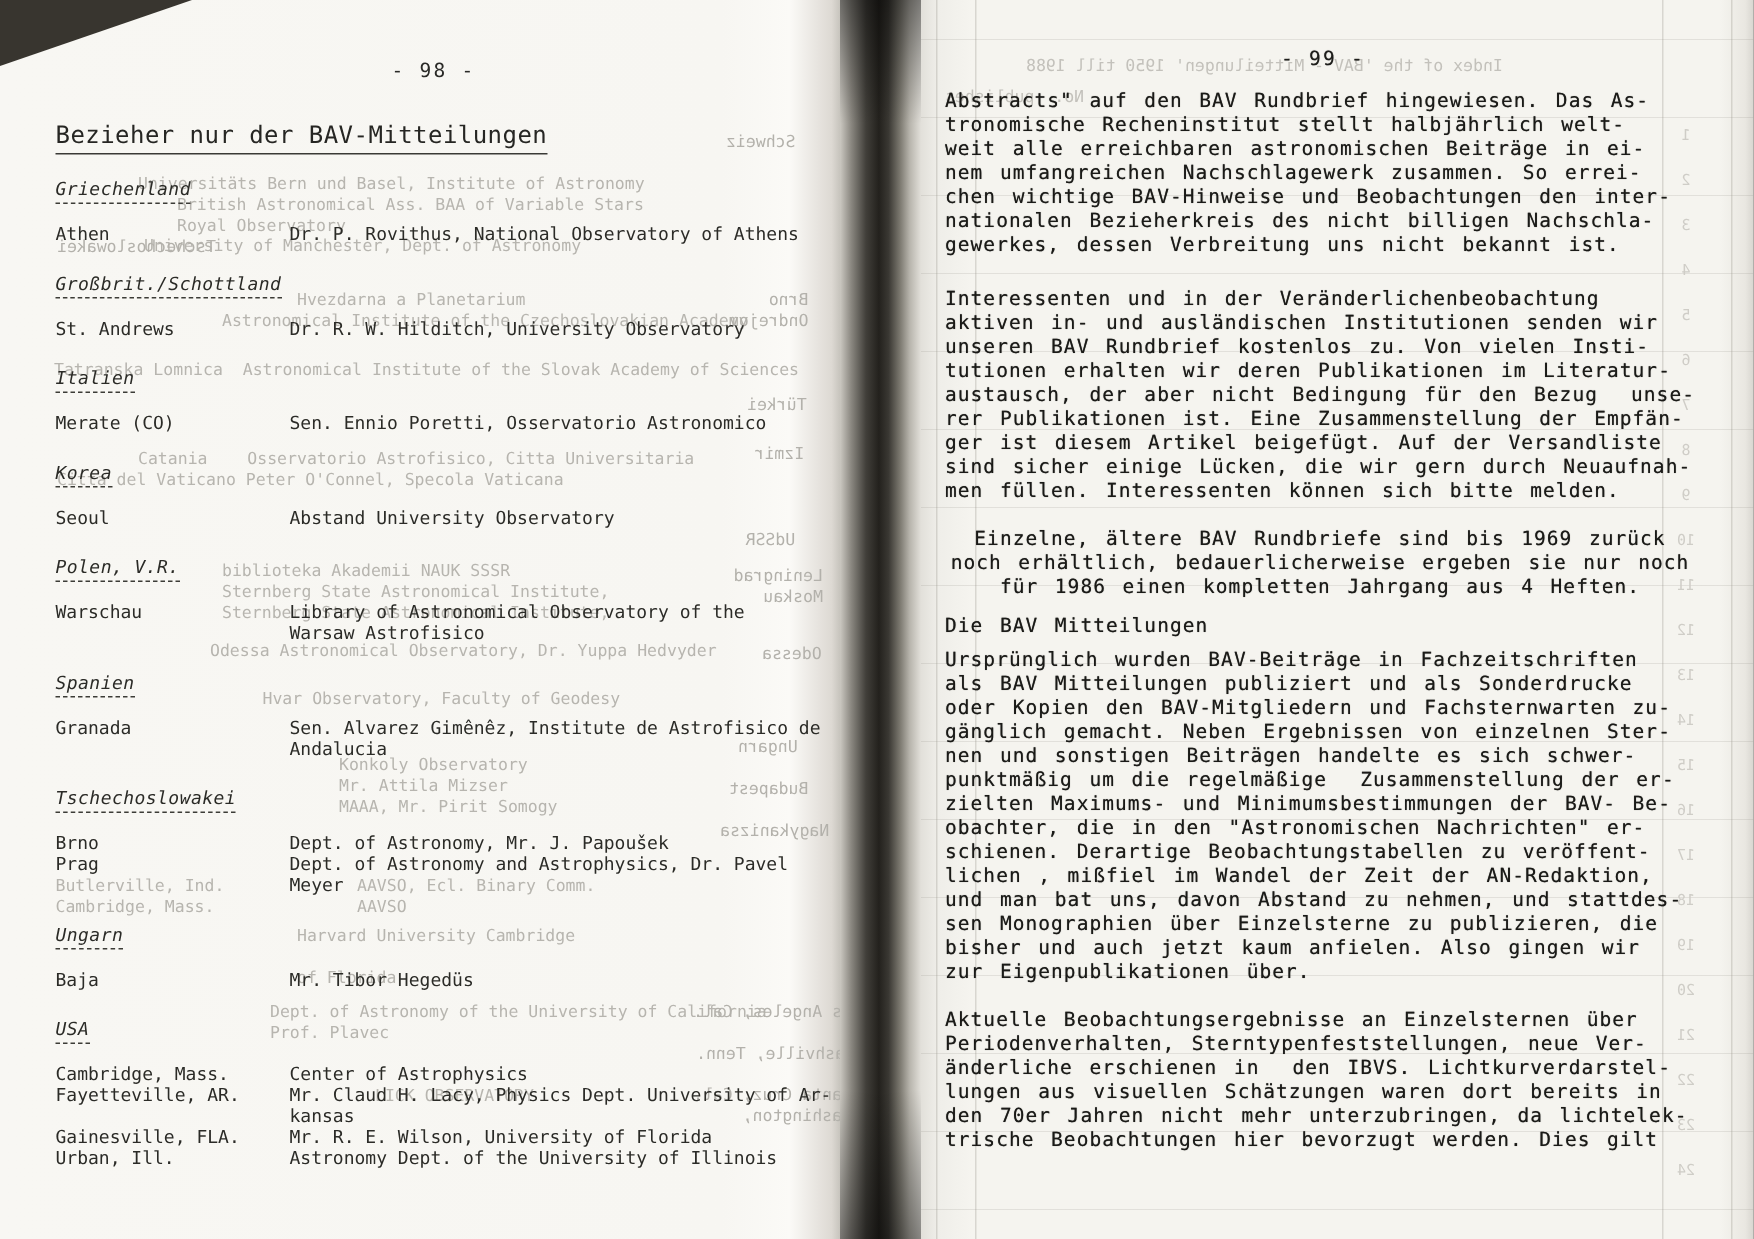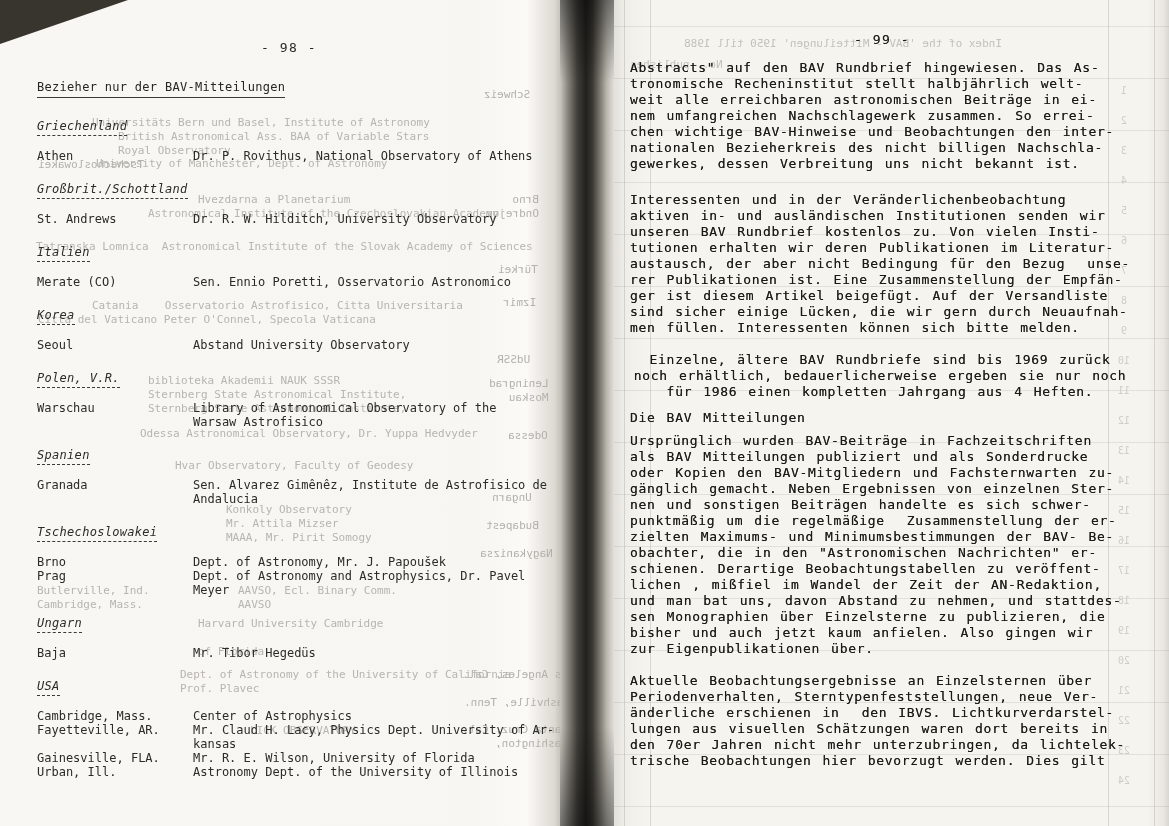--- a/index.html
+++ b/index.html
@@ -21,21 +21,21 @@
 
   .corner-wedge{position:absolute;left:0;top:0;width:0;height:0;
     border-top:44px solid #38352f;border-right:128px solid transparent;}
 
   
   .pagenum{position:absolute;font-size:13px;color:#2a2a27;letter-spacing:1.5px;}
   .page-left .pagenum{left:261px;top:40px;}
   .page-right .pagenum{left:240px;top:32px;color:#1d1d1a;text-shadow:0 0 .5px rgba(20,20,18,.6);}
 
   
-  .doc-title{position:absolute;left:37px;top:80px;font-size:12px;color:#262623;
+  .doc-title{position:absolute;left:37px;top:80px;font-size:16px;color:#262623;
     border-bottom:1px solid #3a3a36;padding-bottom:3px;letter-spacing:.3px;}
   .sections{position:absolute;left:37px;top:119px;width:520px;font-size:12px;color:#2b2b27;}
   .section{margin-bottom:19px;}
   .country{display:inline-block;border-bottom:1.4px dashed #3c3c37;padding-bottom:2px;
     margin-bottom:13px;letter-spacing:.3px;font-style:italic;}
   .srow{display:flex;line-height:14px;}
   .loc{flex:0 0 156px;}
   .desc{flex:1;}
 
   

